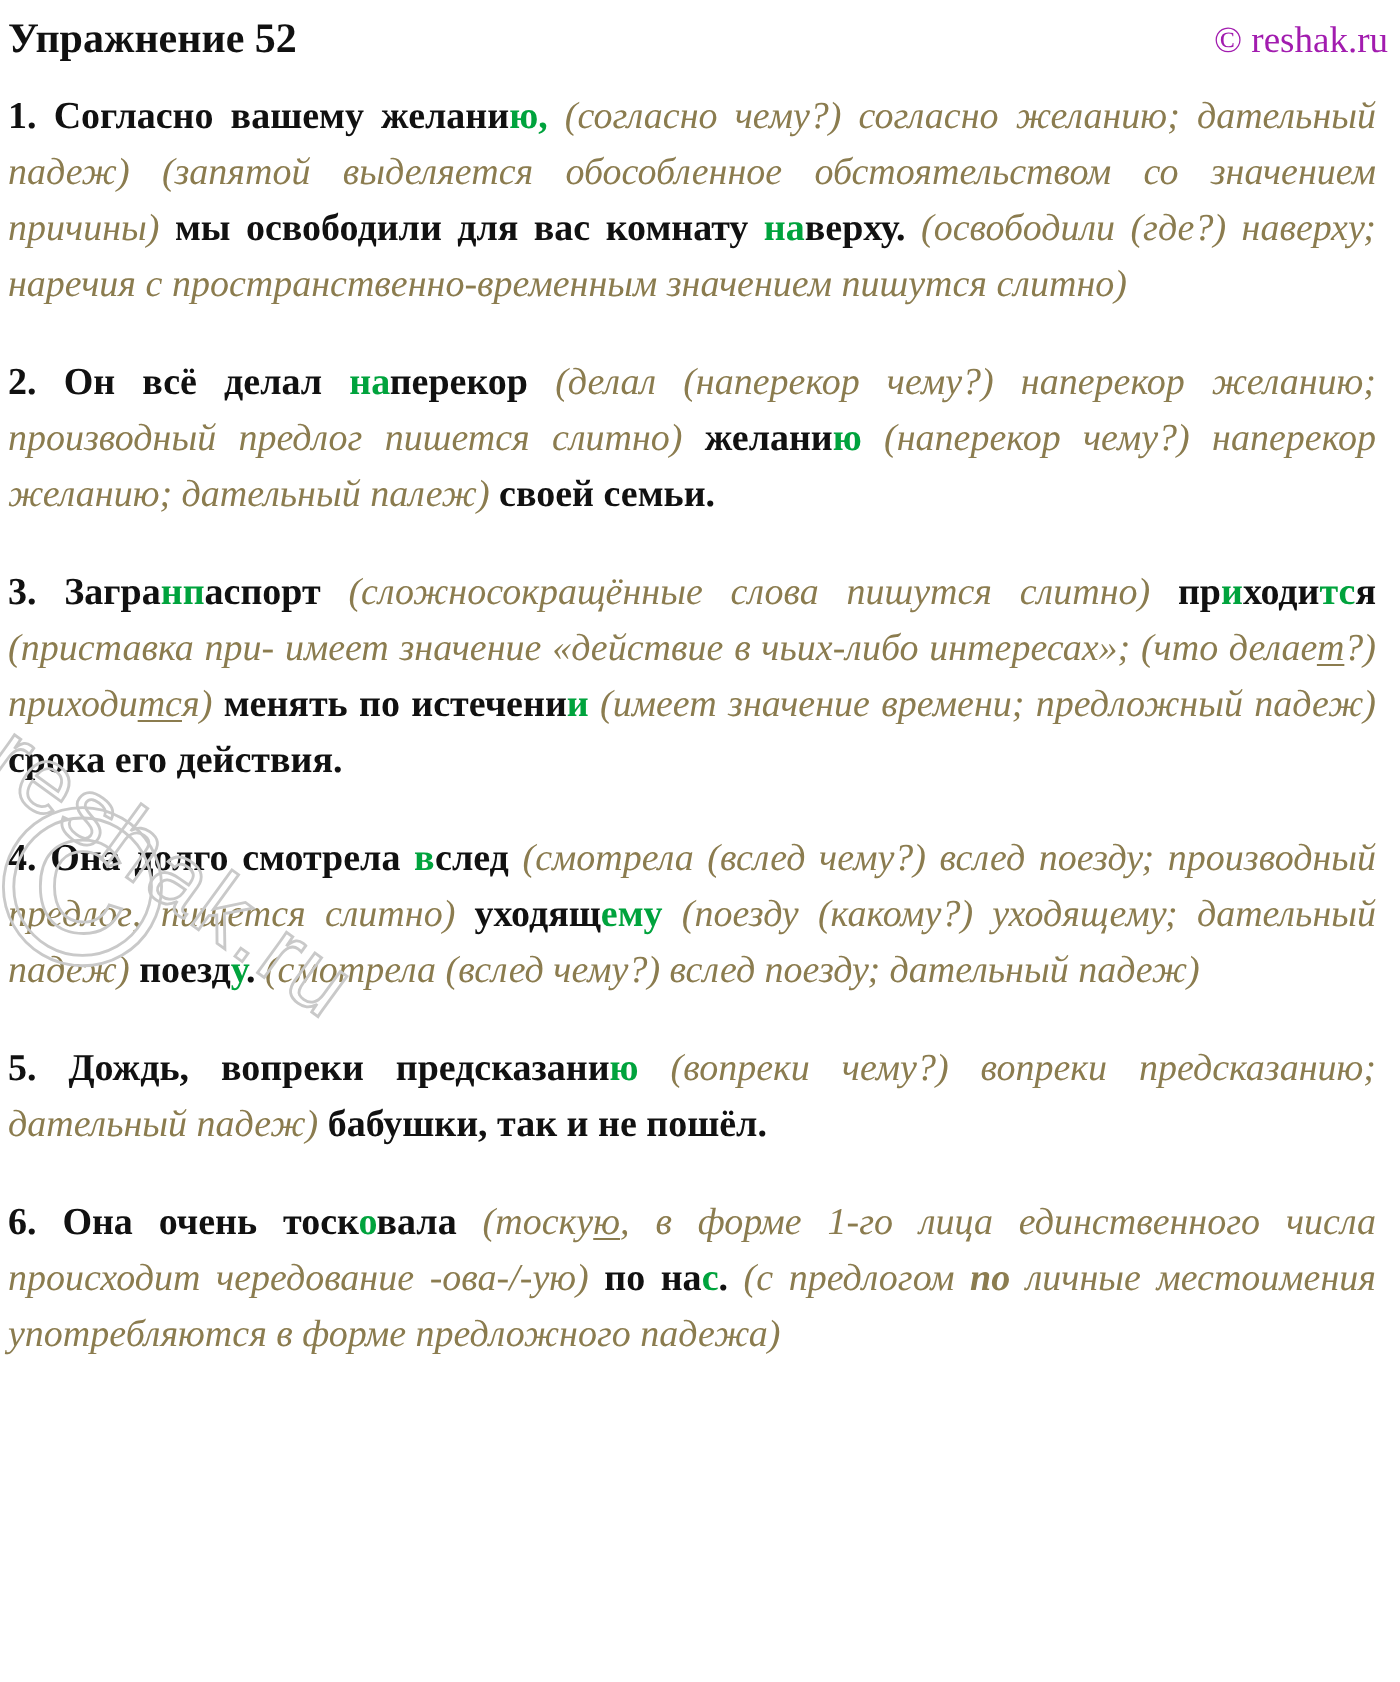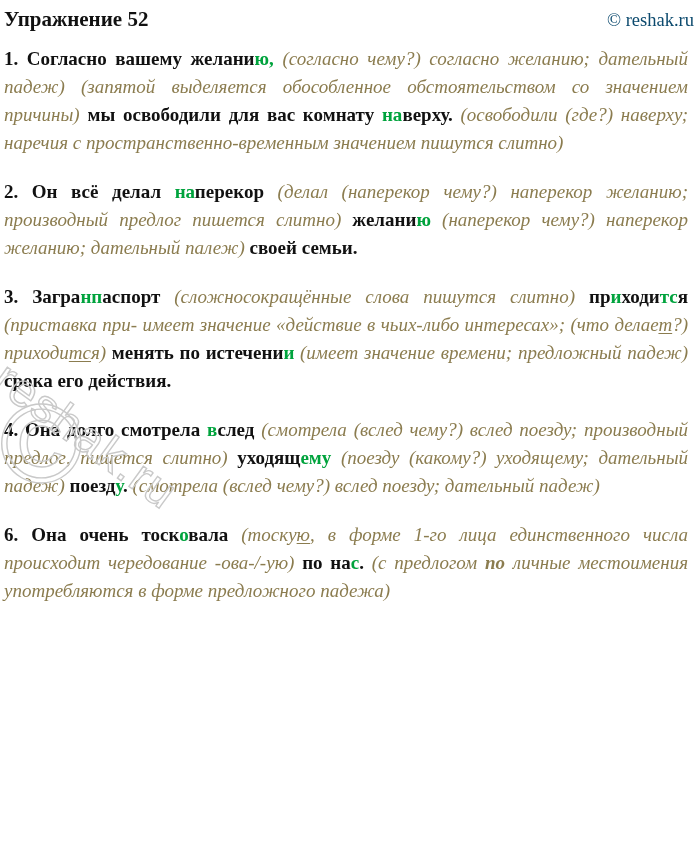--- a/index.html
+++ b/index.html
@@ -9,21 +9,21 @@
     overflow: hidden;
     font-family: "Liberation Serif", "DejaVu Serif", serif;
   }
   .page { position: relative; width: 700px; height: 735px; }
 
   .page-header {
     display: flex; justify-content: space-between; align-items: baseline;
     padding: 7px 6px 0 4px;
   }
   .page-title { font-size: 21px; font-weight: 700; color: #111; }
-  .copyright  { font-size: 18.5px; color: #0c4a6e; }
+  .copyright  { font-size: 18.5px; color: #a21caf; }
 
   .content {
     position: relative; z-index: 1;
     padding: 13px 12px 0 4px;
   }
   .item {
     font-size: 19px; line-height: 28px;
     text-align: justify;
     margin: 0 0 21px 0;
     color: #111;
@@ -65,20 +65,21 @@
   <div class="page-header">
     <div class="page-title">Упражнение 52</div>
     <div class="copyright">© reshak.ru</div>
   </div>
 
   <div class="content">
     <p class="item"><span class="seg-m">1. Согласно вашему желани</span><span class="seg-g">ю,</span><span class="seg-e"> (согласно чему?) согласно желанию; дательный падеж) (запятой выделяется обособленное обстоятельством со значением причины) </span><span class="seg-m">мы освободили для вас комнату </span><span class="seg-g">на</span><span class="seg-m">верху. </span><span class="seg-e">(освободили (где?) наверху; наречия с пространственно-временным значением пишутся слитно)</span></p>
     <p class="item"><span class="seg-m">2. Он всё делал </span><span class="seg-g">на</span><span class="seg-m">перекор </span><span class="seg-e">(делал (наперекор чему?) наперекор желанию; производный предлог пишется слитно) </span><span class="seg-m">желани</span><span class="seg-g">ю</span><span class="seg-e"> (наперекор чему?) наперекор желанию; дательный палеж) </span><span class="seg-m">своей семьи.</span></p>
     <p class="item"><span class="seg-m">3. Загра</span><span class="seg-g">нп</span><span class="seg-m">аспорт </span><span class="seg-e">(сложносокращённые слова пишутся слитно) </span><span class="seg-m">пр</span><span class="seg-g">и</span><span class="seg-m">ходи</span><span class="seg-g">тс</span><span class="seg-m">я </span><span class="seg-e">(приставка при- имеет значение «действие в чьих-либо интересах»; (что делае</span><span class="seg-eu">т</span><span class="seg-e">?) приходи</span><span class="seg-eu">тс</span><span class="seg-e">я) </span><span class="seg-m">менять по истечени</span><span class="seg-g">и</span><span class="seg-e"> (имеет значение времени; предложный падеж) </span><span class="seg-m">срока его действия.</span></p>
     <p class="item"><span class="seg-m">4. Она долго смотрела </span><span class="seg-g">в</span><span class="seg-m">след </span><span class="seg-e">(смотрела (вслед чему?) вслед поезду; производный предлог, пишется слитно) </span><span class="seg-m">уходящ</span><span class="seg-g">ему</span><span class="seg-e"> (поезду (какому?) уходящему; дательный падеж) </span><span class="seg-m">поезд</span><span class="seg-g">у</span><span class="seg-m">. </span><span class="seg-e">(смотрела (вслед чему?) вслед поезду; дательный падеж)</span></p>
+    <p class="item"><span class="seg-m">5. Дождь, вопреки предсказани</span><span class="seg-g">ю</span><span class="seg-e"> (вопреки чему?) вопреки предсказанию; дательный падеж) </span><span class="seg-m">бабушки, так и не пошёл.</span></p>
     <p class="item"><span class="seg-m">6. Она очень тоск</span><span class="seg-g">о</span><span class="seg-m">вала </span><span class="seg-e">(тоску</span><span class="seg-eu">ю</span><span class="seg-e">, в форме 1-го лица единственного числа происходит чередование -ова-/-ую) </span><span class="seg-m">по на</span><span class="seg-g">с</span><span class="seg-m">. </span><span class="seg-e">(с предлогом </span><span class="seg-eb">по</span><span class="seg-e"> личные местоимения употребляются в форме предложного падежа)</span></p>
   </div>
 
   <div class="watermark" aria-hidden="true">
     <span class="wm-symbol">©</span>
     <span class="wm-text">reshak.ru</span>
   </div>
 
 </div>
 

